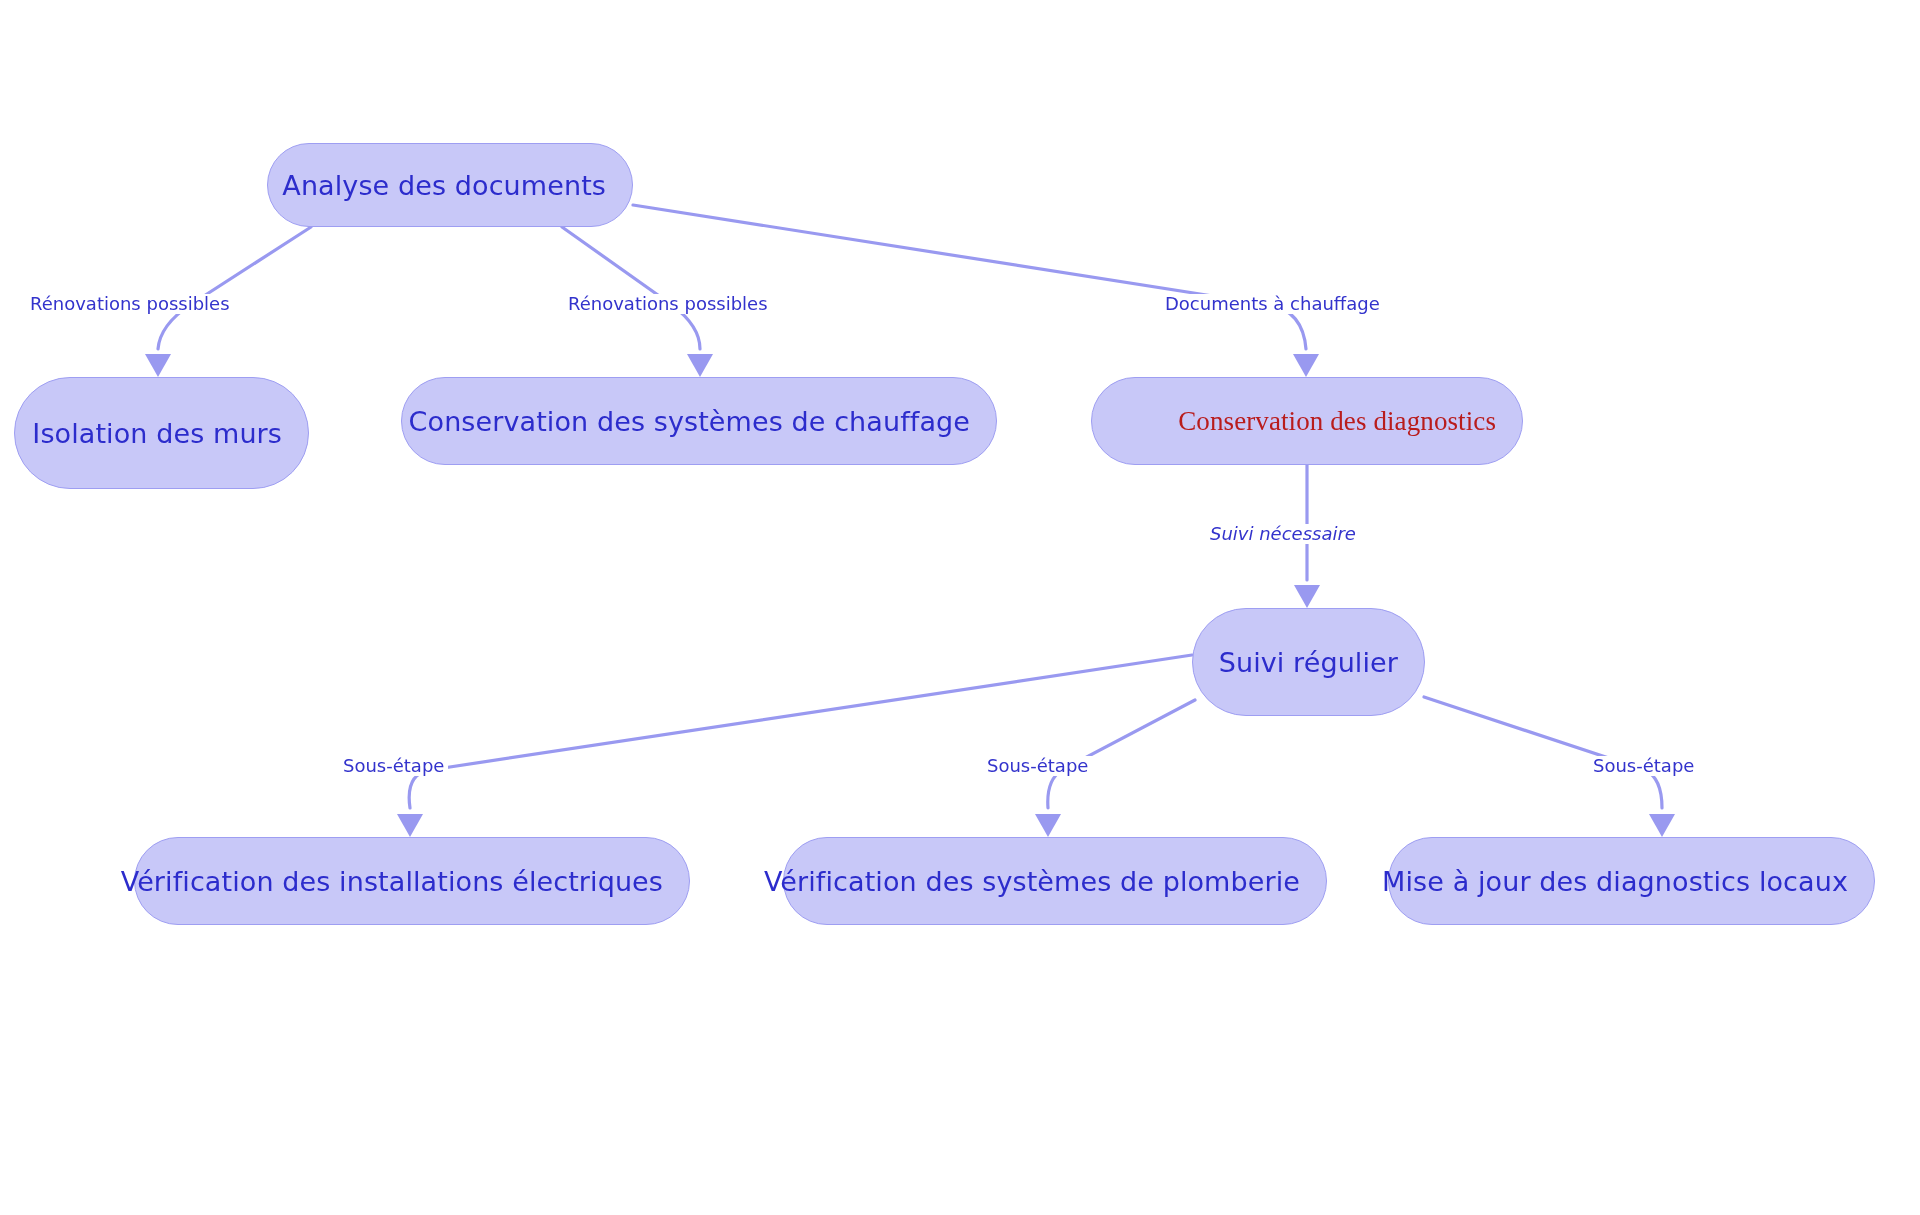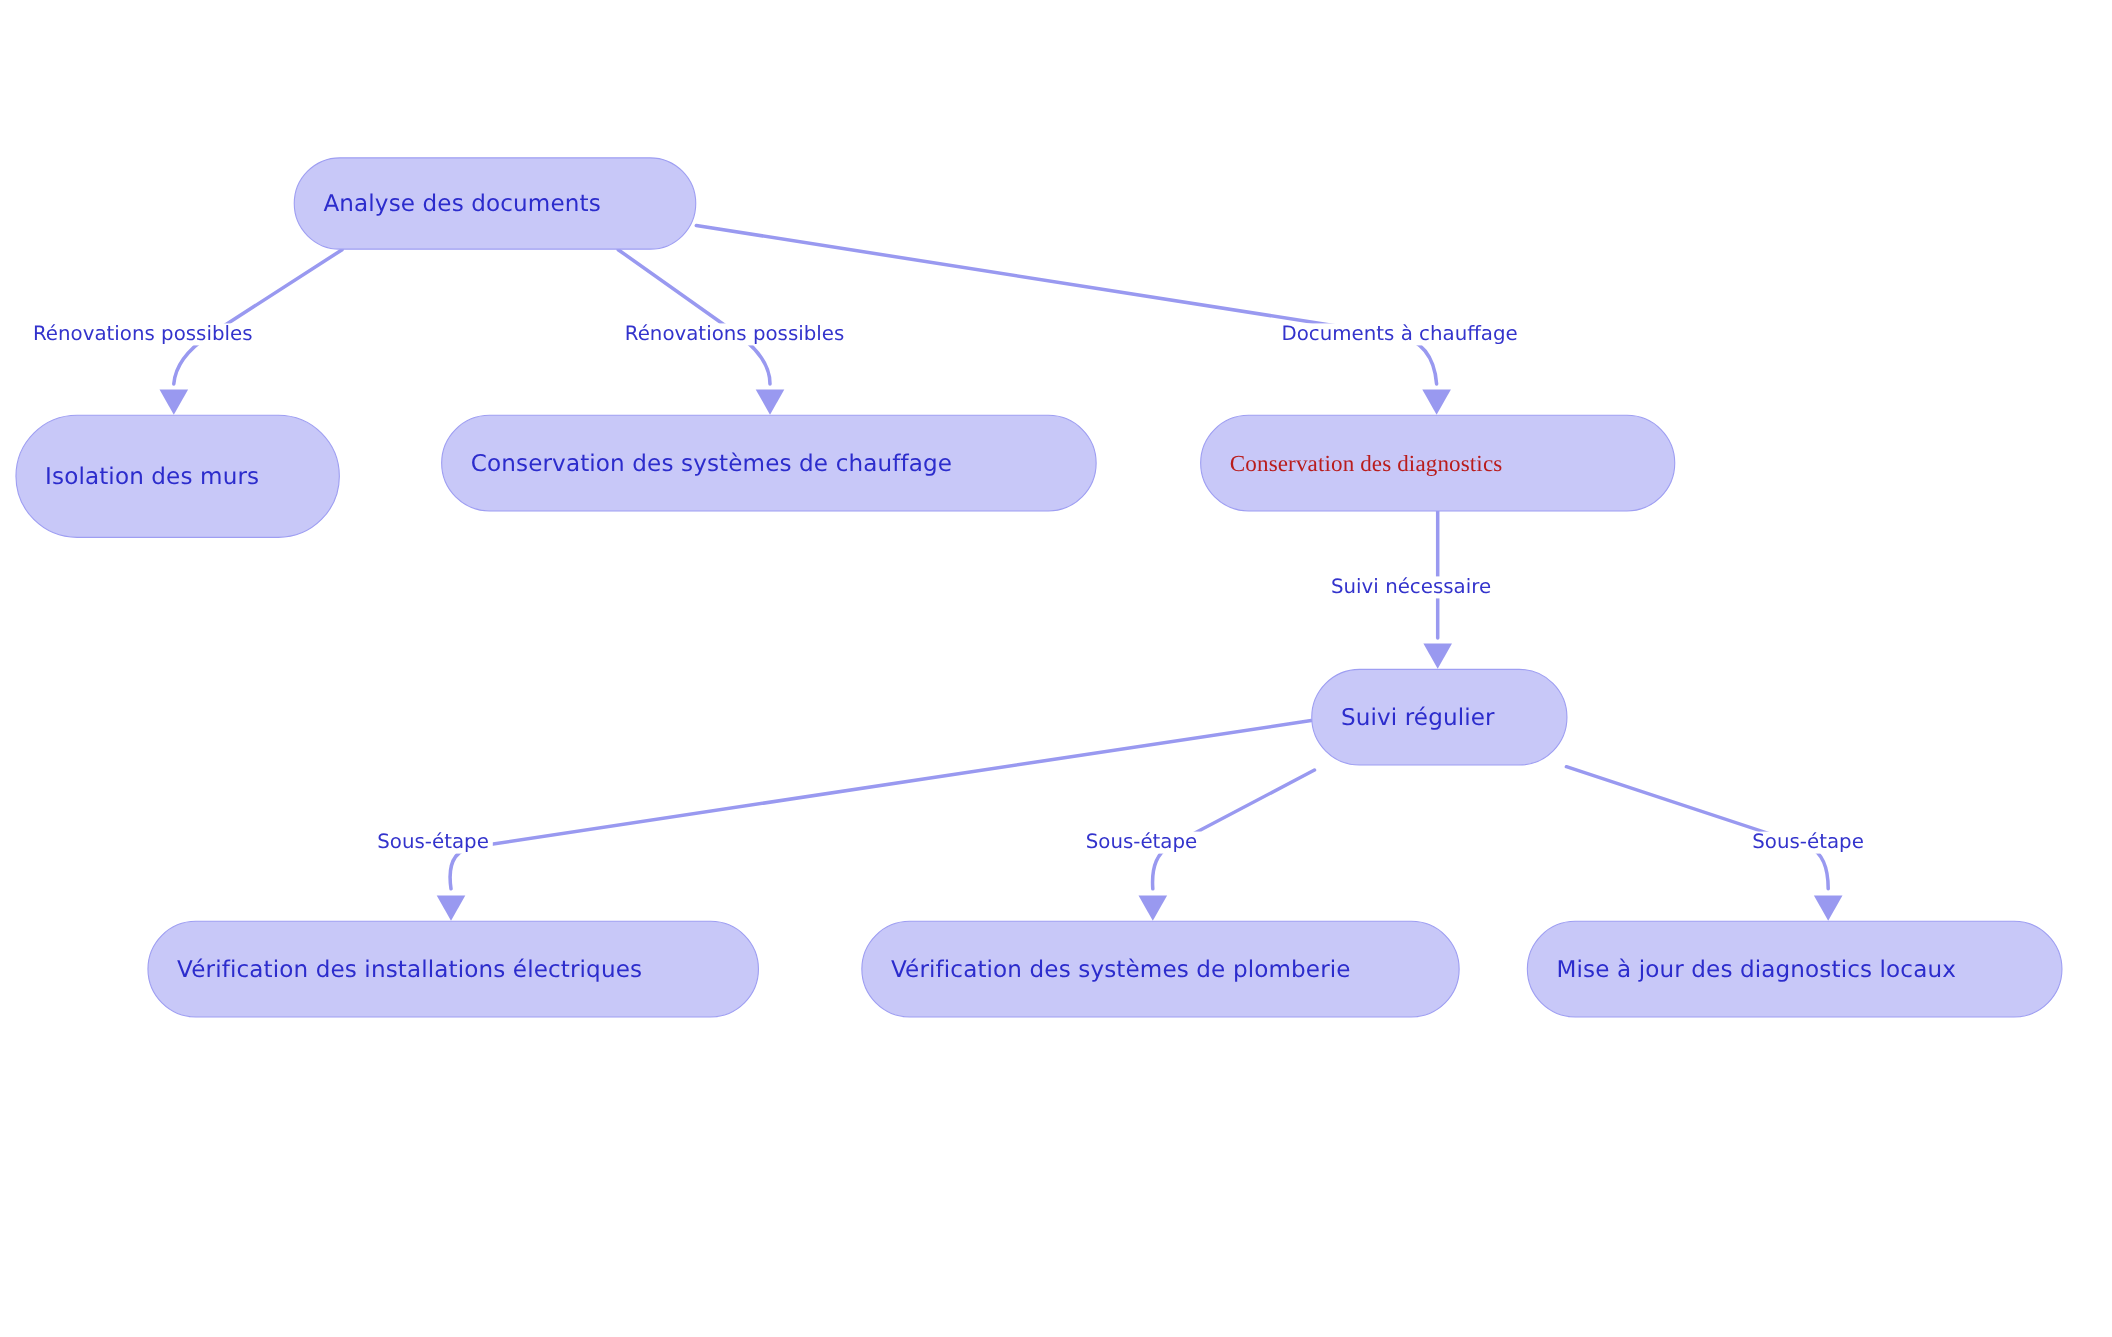--- a/index.html
+++ b/index.html
@@ -33,22 +33,22 @@
 
   .node {
     position: absolute;
     box-sizing: border-box;
     background: #c8c8f8;
     border: 1.6px solid #9e9ef2;
     border-radius: 999px;
     color: #2c2ccc;
     display: flex;
     align-items: center;
-    justify-content: flex-start;
-    font-size: 21px;
+    justify-content: flex-end;
+    font-size: 27px;
     letter-spacing: 0.1px;
     white-space: nowrap;
     line-height: 1;
     padding: 0 26px;
   }
 
   .edge-label {
     position: absolute;
     color: #3333cc;
     font-size: 18px;
@@ -112,37 +112,37 @@
       </div>
       <div class="node" style="left: 14px; top: 377px; width: 295px; height: 112px; background: rgb(200, 200, 248); border-color: rgb(158, 158, 242); color: rgb(44, 44, 204);">
         <span>Isolation des murs</span>
       </div>
       <div class="node" style="left: 401px; top: 377px; width: 596px; height: 88px; background: rgb(200, 200, 248); border-color: rgb(158, 158, 242); color: rgb(44, 44, 204);">
         <span>Conservation des systèmes de chauffage</span>
       </div>
       <div class="node" style="left: 1091px; top: 377px; width: 432px; height: 88px; background: rgb(200, 200, 248); border-color: rgb(158, 158, 242); color: #b91c1c; font-family: Liberation Serif, serif;">
         <span>Conservation des diagnostics</span>
       </div>
-      <div class="node" style="left: 1192px; top: 608px; width: 233px; height: 88px; background: rgb(200, 200, 248); border-color: rgb(158, 158, 242); color: rgb(44, 44, 204);">
+      <div class="node" style="left: 1192px; top: 608px; width: 233px; height: 108px; background: rgb(200, 200, 248); border-color: rgb(158, 158, 242); color: rgb(44, 44, 204);">
         <span>Suivi régulier</span>
       </div>
       <div class="node" style="left: 134px; top: 837px; width: 556px; height: 88px; background: rgb(200, 200, 248); border-color: rgb(158, 158, 242); color: rgb(44, 44, 204);">
         <span>Vérification des installations électriques</span>
       </div>
       <div class="node" style="left: 783px; top: 837px; width: 544px; height: 88px; background: rgb(200, 200, 248); border-color: rgb(158, 158, 242); color: rgb(44, 44, 204);">
         <span>Vérification des systèmes de plomberie</span>
       </div>
       <div class="node" style="left: 1388px; top: 837px; width: 487px; height: 88px; background: rgb(200, 200, 248); border-color: rgb(158, 158, 242); color: rgb(44, 44, 204);">
         <span>Mise à jour des diagnostics locaux</span>
       </div>
     </div>
   <div id="labels-layer">
       <div class="edge-label" style="left: 26px; top: 294px; color: rgb(51, 51, 204);">Rénovations possibles</div>
       <div class="edge-label" style="left: 564px; top: 294px; color: rgb(51, 51, 204);">Rénovations possibles</div>
       <div class="edge-label" style="left: 1161px; top: 294px; color: rgb(51, 51, 204);">Documents à chauffage</div>
-      <div class="edge-label" style="left: 1206px; top: 524px; color: rgb(51, 51, 204);">Suivi nécessaire</div>
+      <div class="edge-label" style="left: 1206px; top: 524px; color: rgb(51, 51, 204); font-style: italic;">Suivi nécessaire</div>
       <div class="edge-label" style="left: 339px; top: 756px; color: rgb(51, 51, 204);">Sous-étape</div>
       <div class="edge-label" style="left: 983px; top: 756px; color: rgb(51, 51, 204);">Sous-étape</div>
       <div class="edge-label" style="left: 1589px; top: 756px; color: rgb(51, 51, 204);">Sous-étape</div>
     </div>
 
 
 </div>
 
 </body></html>

